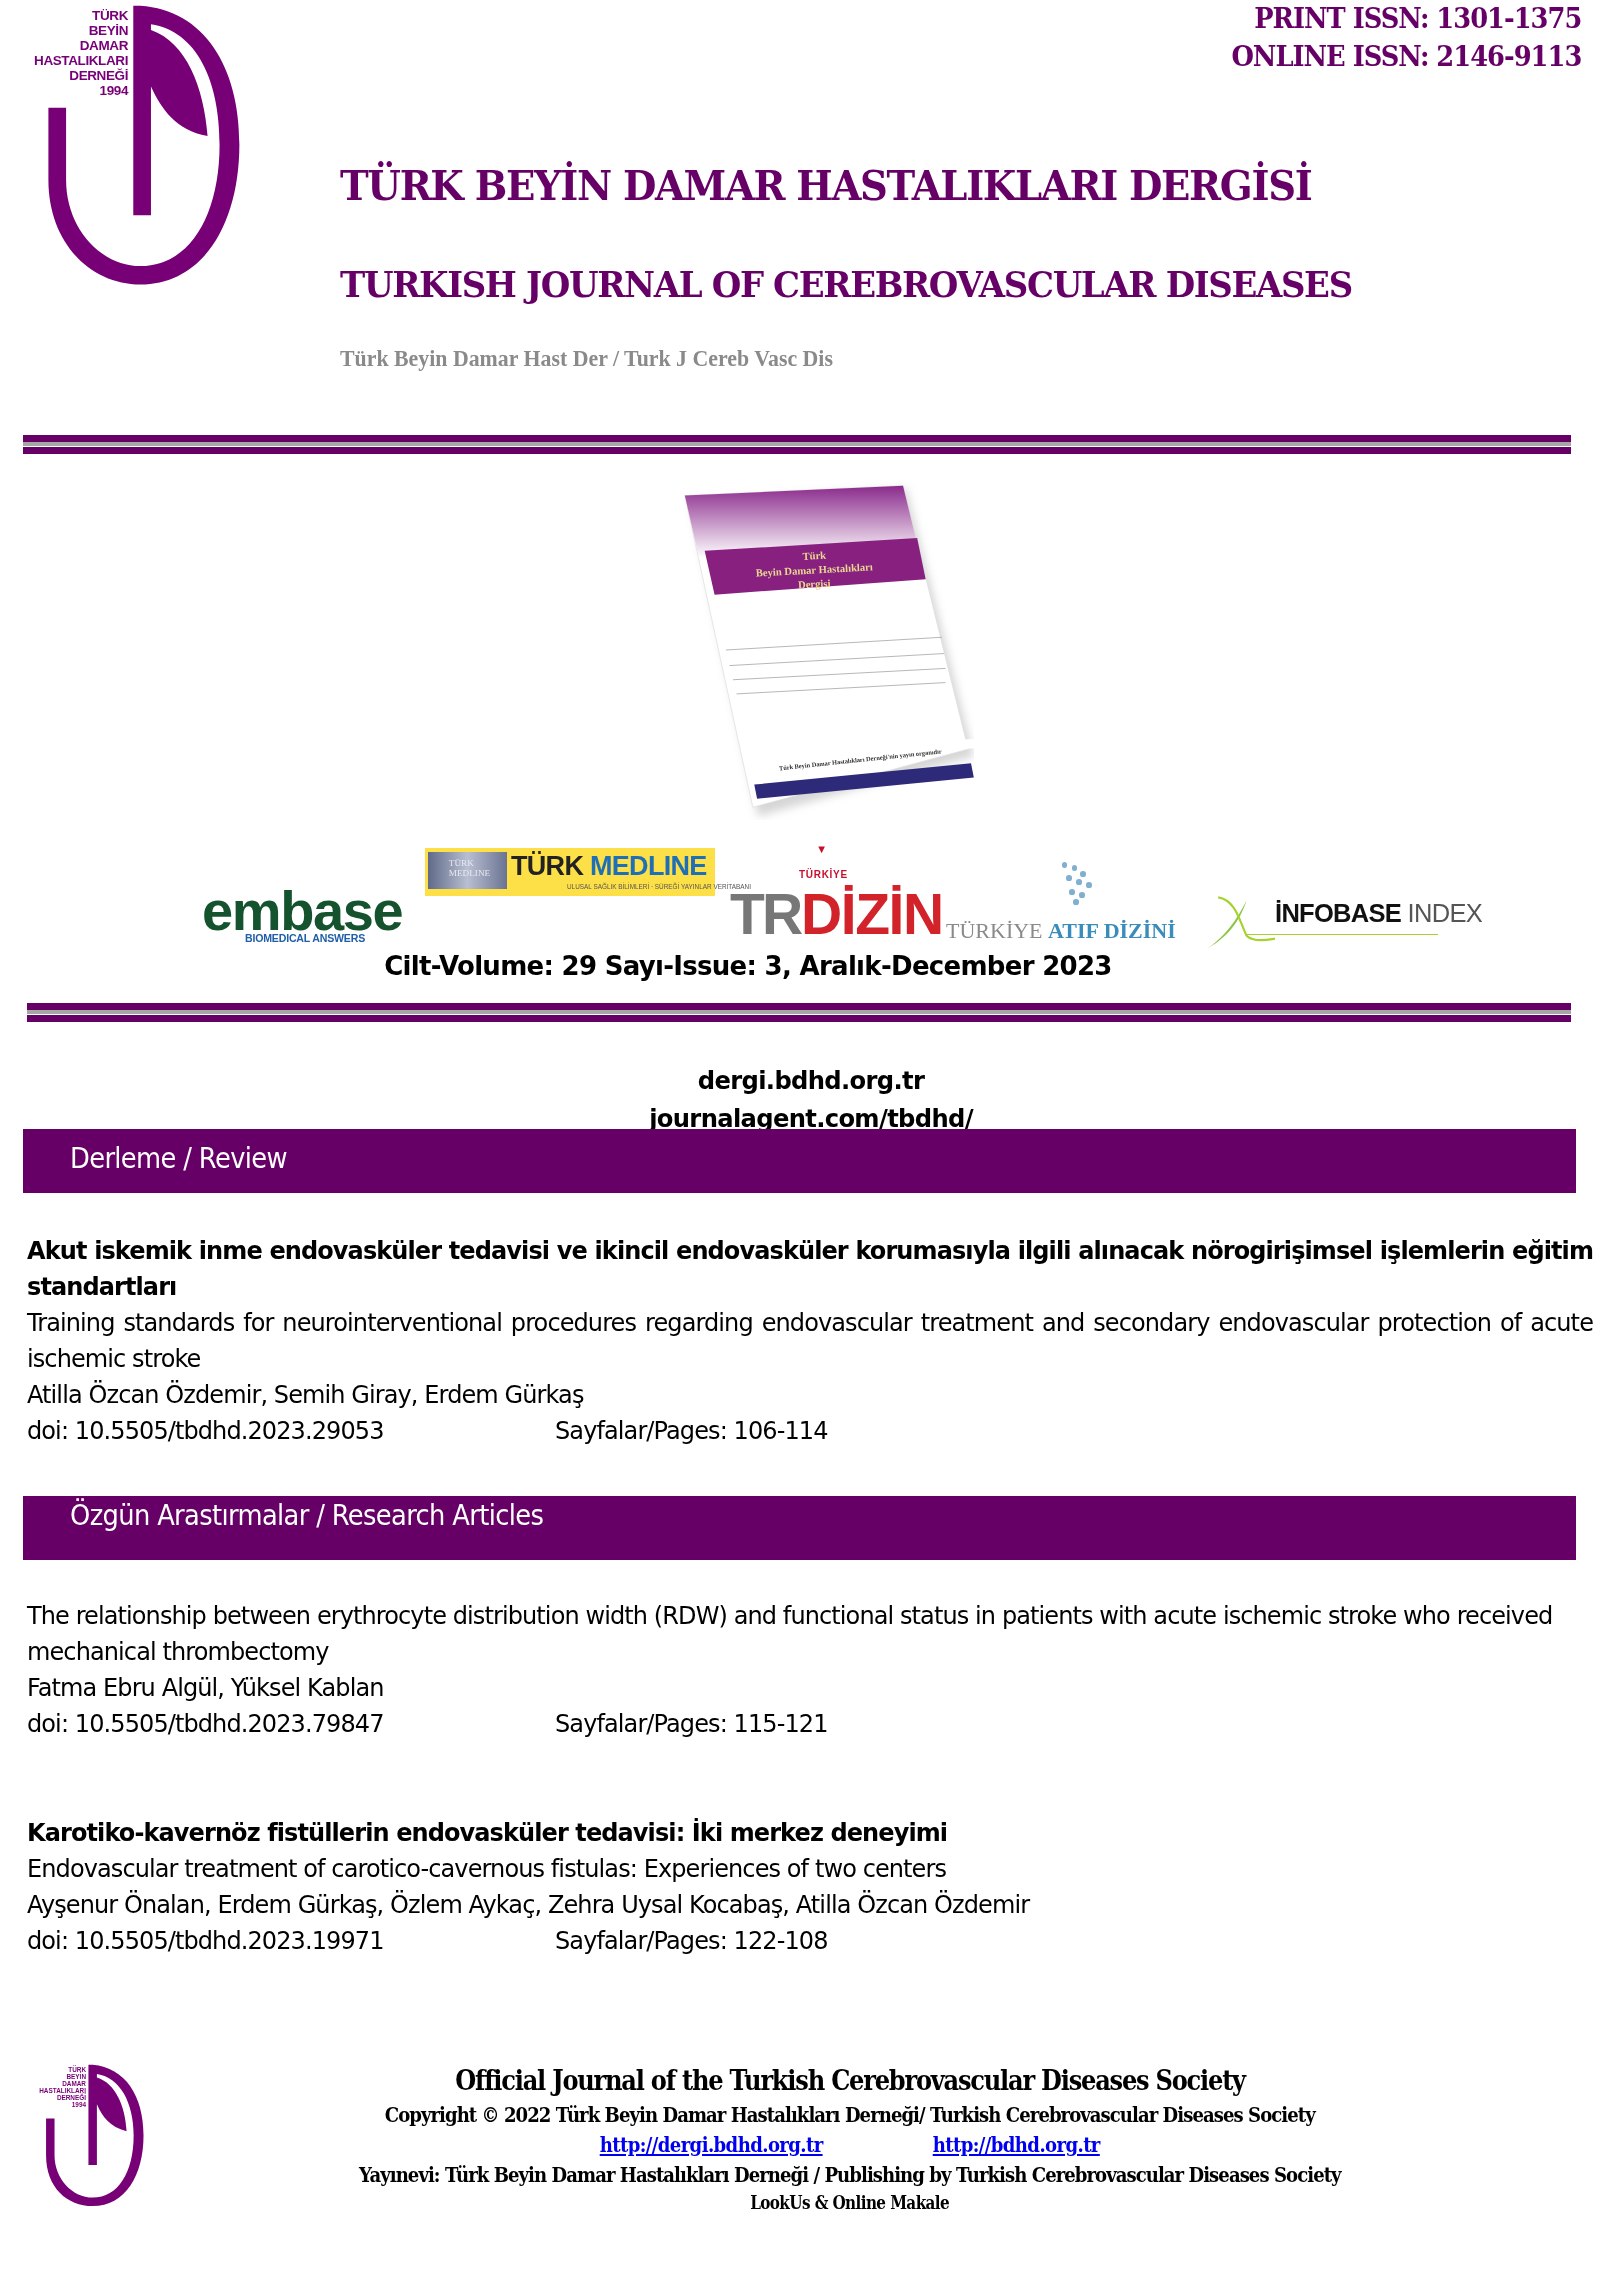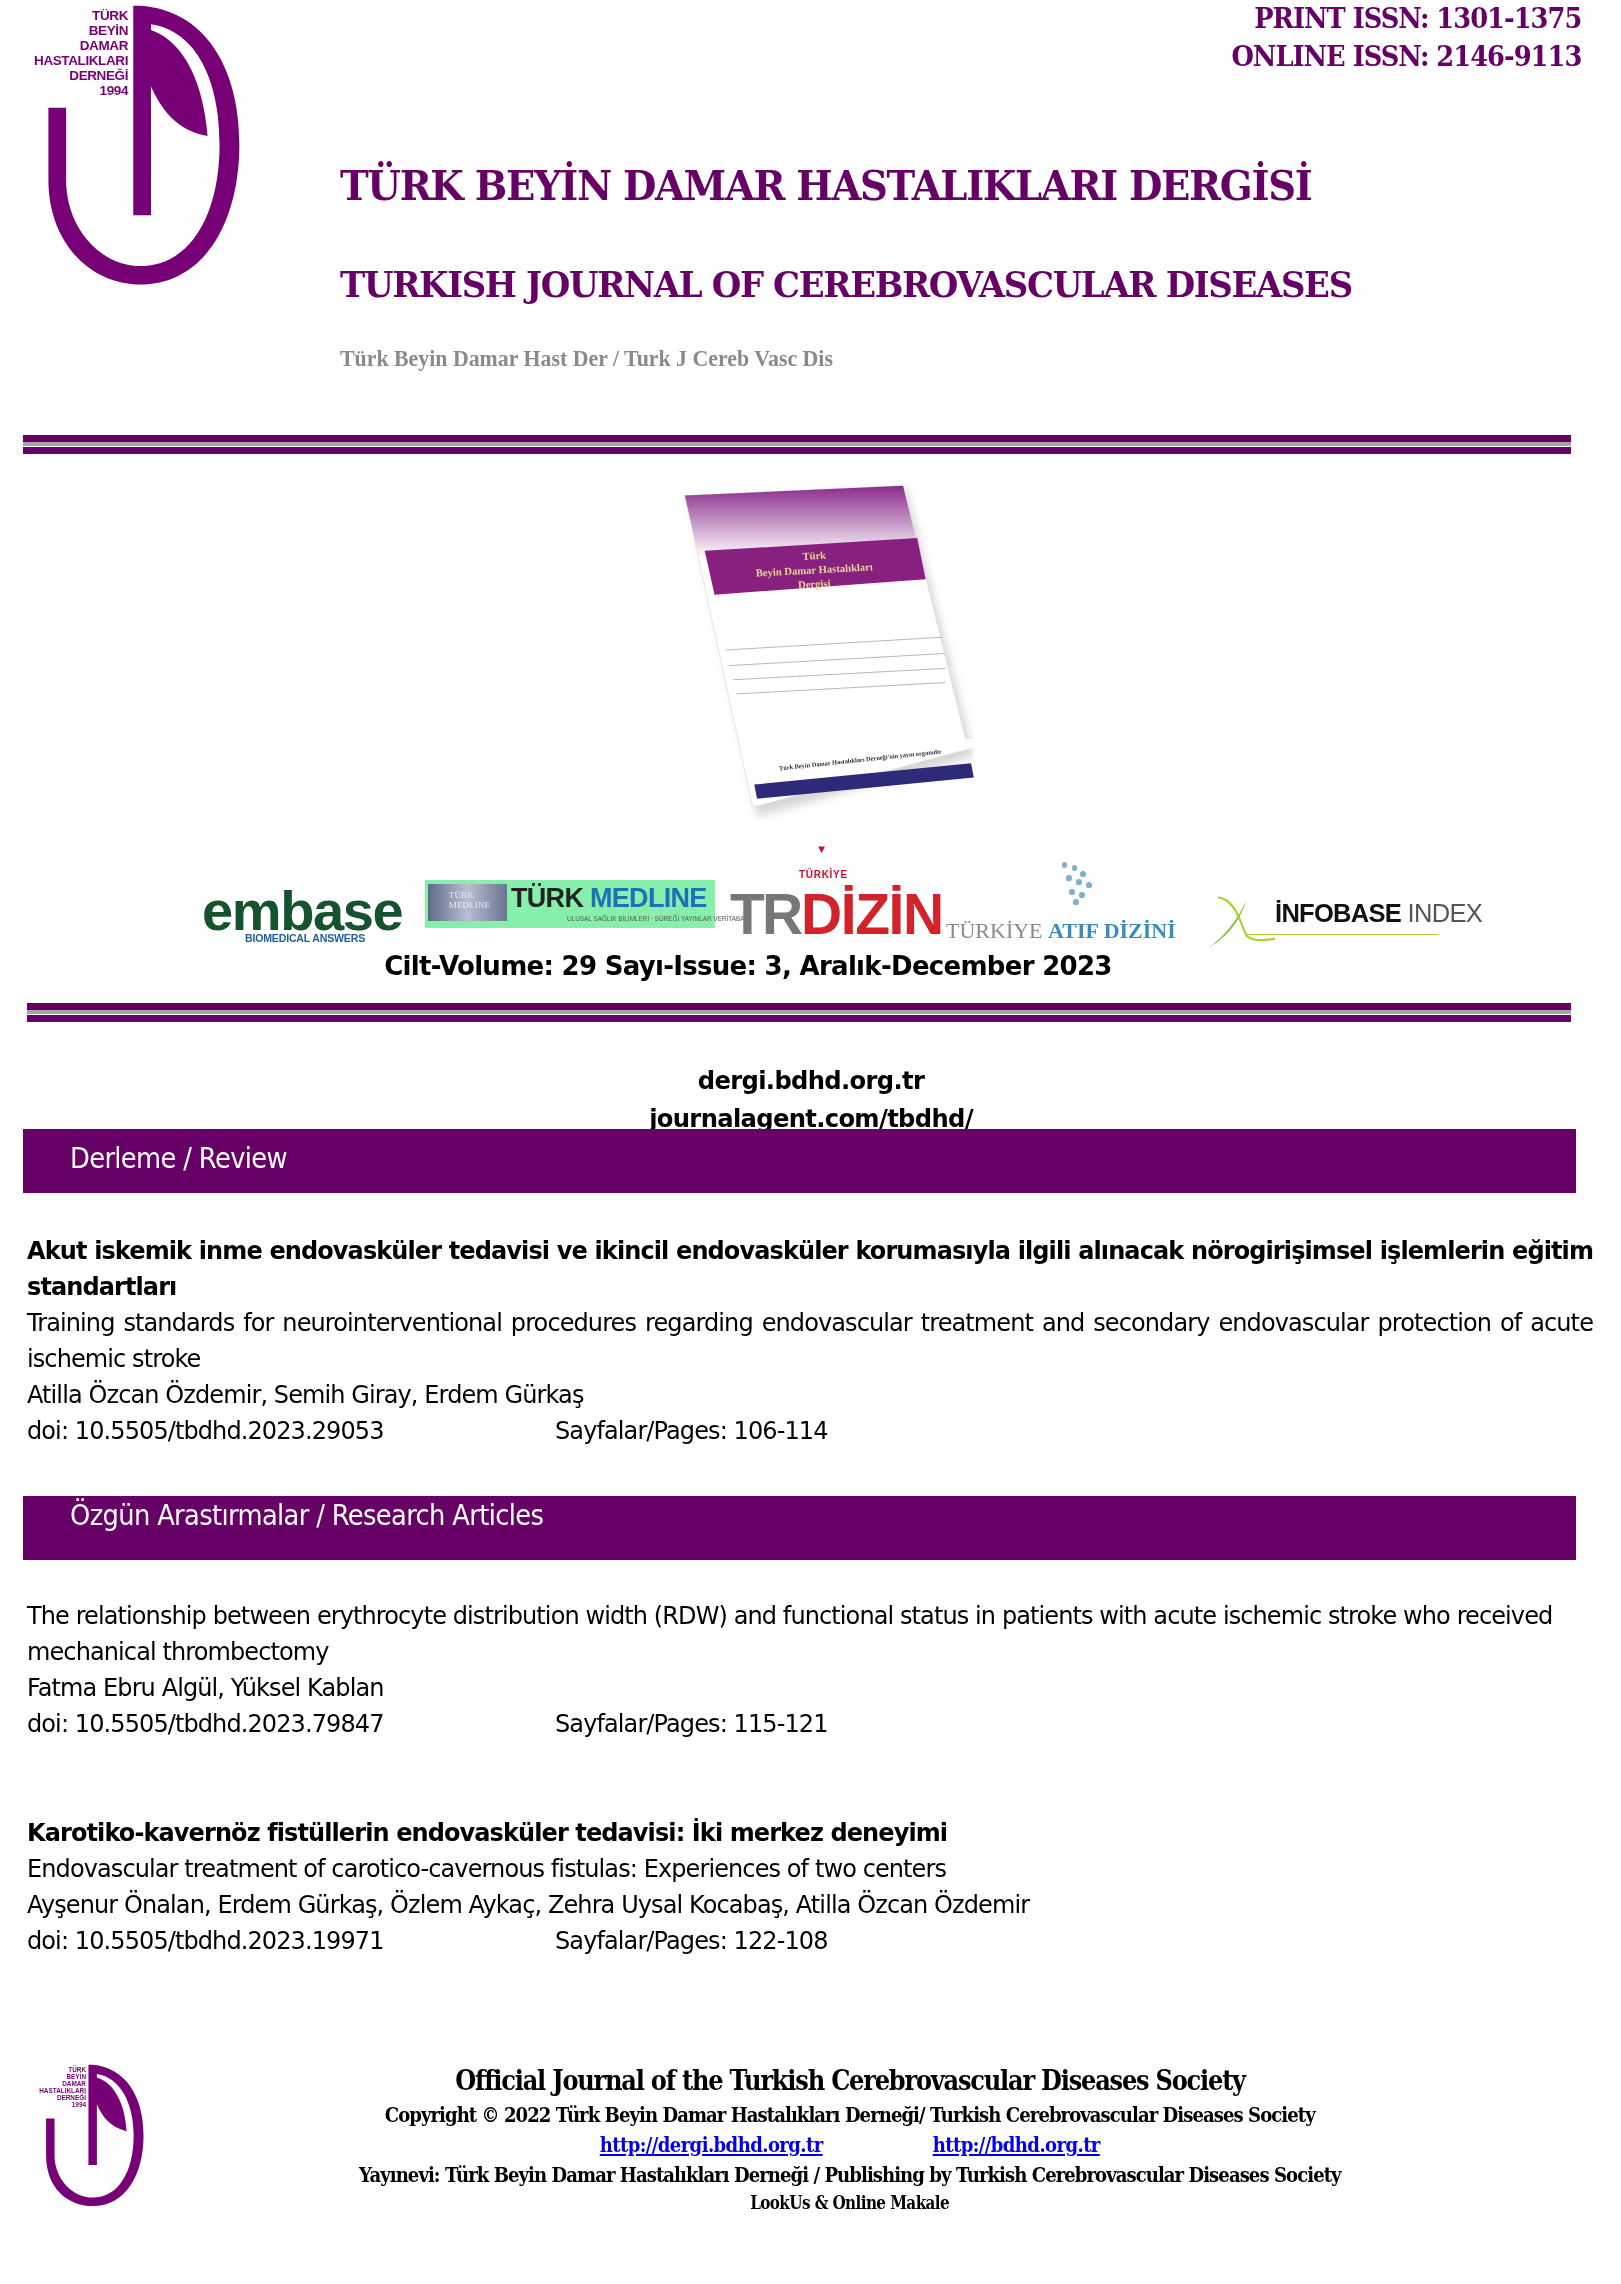--- a/index.html
+++ b/index.html
@@ -25,21 +25,21 @@
 
   
   #cover { left:662px; top:480px; width:312px; height:340px; }
 
   
   .idx { position:absolute; }
   #embase { left:202px; top:889px; width:191px; height:57px; }
   #embase .name { font-family:"Liberation Sans", sans-serif; font-weight:bold; color:#14532d; font-size:56px; letter-spacing:-1.4px; line-height:43px; }
   #embase .sub { font-family:"Liberation Sans", sans-serif; font-weight:bold; color:#1f5ea8; font-size:10.6px; margin-left:43px; letter-spacing:-0.2px; }
 
-  #medline { left:425px; top:880px; width:290px; height:48px; background:#86efac; }
+  #medline { left:425px; top:848px; width:290px; height:48px; background:#fde047; }
   #medline .thumb { position:absolute; left:2.8px; top:4.3px; width:79px; height:37px; background:linear-gradient(90deg,#606a88,#b8bfd2,#6a7391); }
   #medline .thumb span { position:absolute; left:21px; top:5.7px; font-family:"Liberation Serif", serif; font-size:9.2px; color:#e8e8f2; line-height:10px; }
   #medline .t1 { position:absolute; left:86px; top:2.8px; font-family:"Liberation Sans", sans-serif; font-weight:bold; font-size:27px; letter-spacing:-0.7px; white-space:nowrap; }
   #medline .t1 .a { color:#222; } #medline .t1 .b { color:#1e6fb5; }
   #medline .t2 { position:absolute; left:142px; top:35px; font-size:6.4px; color:#555; white-space:nowrap; }
 
   #trdizin { left:730px; top:849px; width:205px; height:99px; }
   #trdizin .ulak { position:absolute; left:69px; top:0px; width:43px; text-align:center; font-size:10px; font-weight:bold; color:#c8102e; letter-spacing:0.7px; }
   #trdizin .mark { position:absolute; left:86px; top:-5.7px; width:10px; height:10px; color:#c8102e; font-size:11.3px; }
   #trdizin .tr { position:absolute; left:0px; top:37px; font-family:"Liberation Sans", sans-serif; font-weight:bold; font-size:57px; line-height:57px; color:#777; letter-spacing:-2.8px; }

